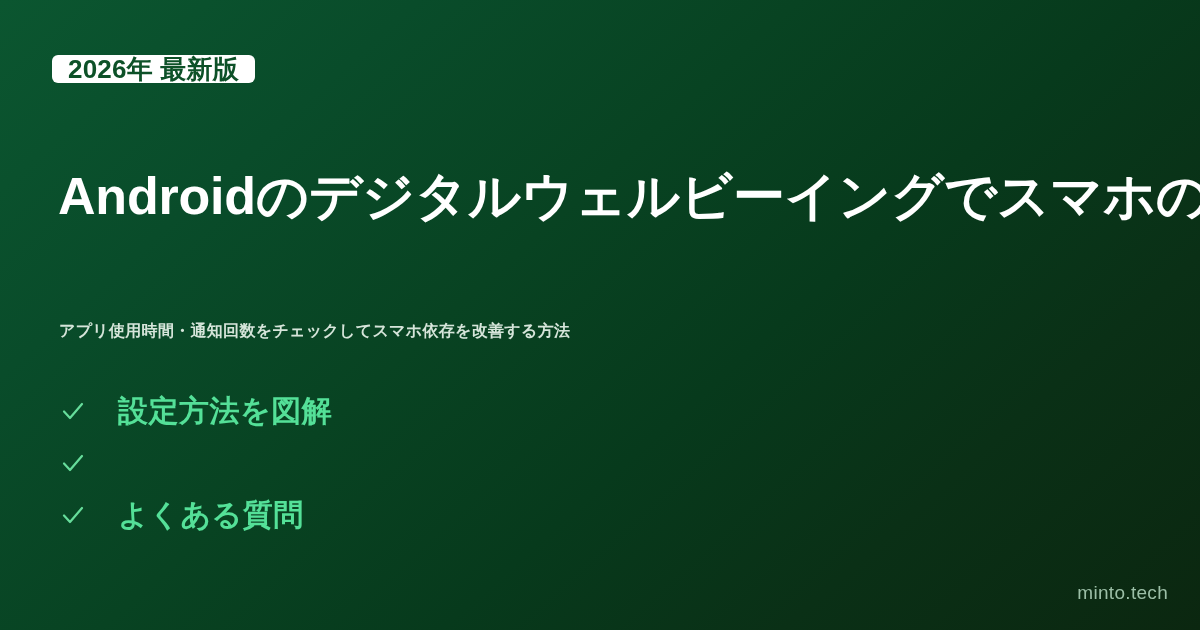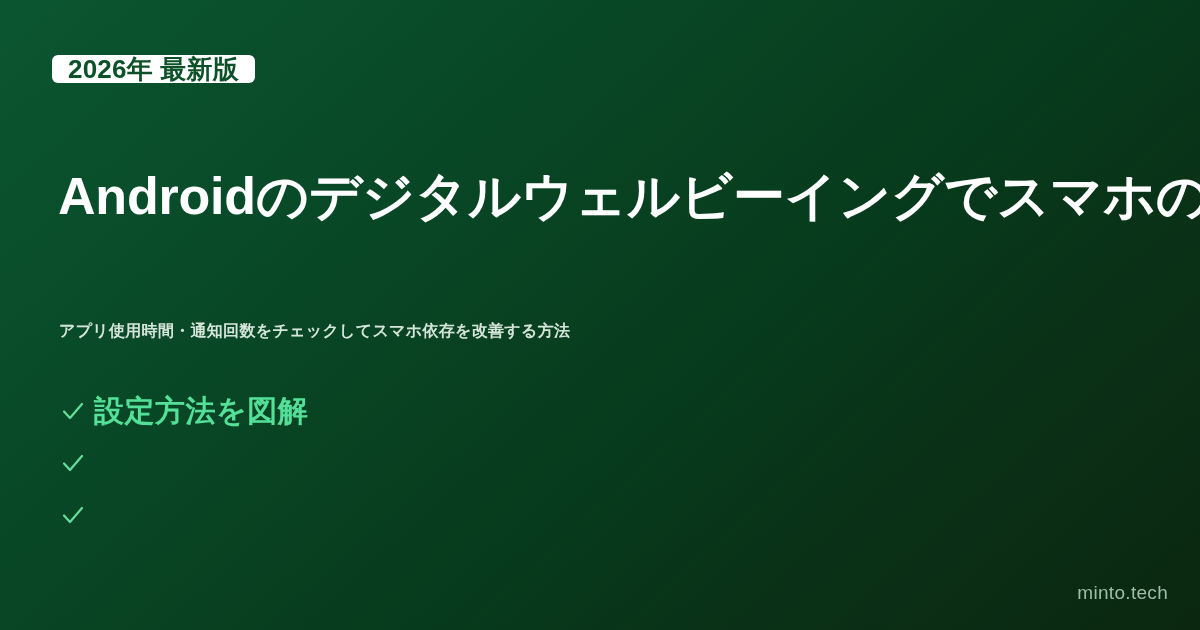--- a/index.html
+++ b/index.html
@@ -82,20 +82,21 @@
     left: 60px;
     top: 385px;
     margin: 0;
     padding: 0;
     list-style: none;
   }
   .check-item {
     display: flex;
     align-items: center;
     height: 52px;
+    gap: 24px;
   }
   .check-icon {
     width: 34px;
     flex: 0 0 34px;
     color: #66dd9b;
     font-size: 27px;
     line-height: 1;
     font-weight: normal;
     display: flex;
     align-items: center;
@@ -149,18 +150,19 @@
           <path d="M4 13.5 L10 20 L22 6" fill="none" stroke="#66dd9b" stroke-width="2.2" stroke-linecap="round" stroke-linejoin="round"></path>
         </svg>
       </span>
     </li>
     <li class="check-item">
       <span class="check-icon">
         <svg width="26" height="26" viewBox="0 0 26 26" aria-hidden="true">
           <path d="M4 13.5 L10 20 L22 6" fill="none" stroke="#66dd9b" stroke-width="2.2" stroke-linecap="round" stroke-linejoin="round"></path>
         </svg>
       </span>
+      <span class="check-label">よくある質問</span>
     </li>
   </ul>
 
   <div class="footer">minto.tech</div>
 
 </div>
 
 </body></html>

